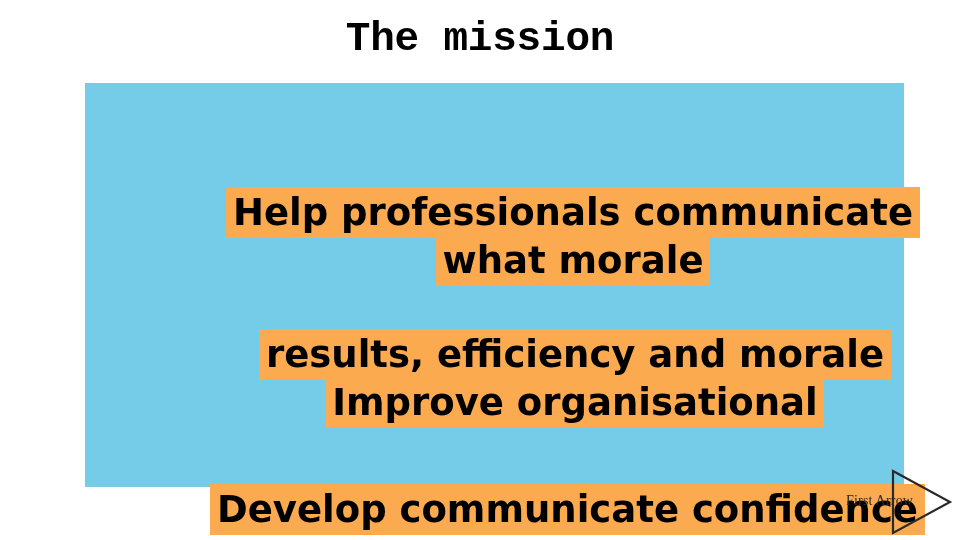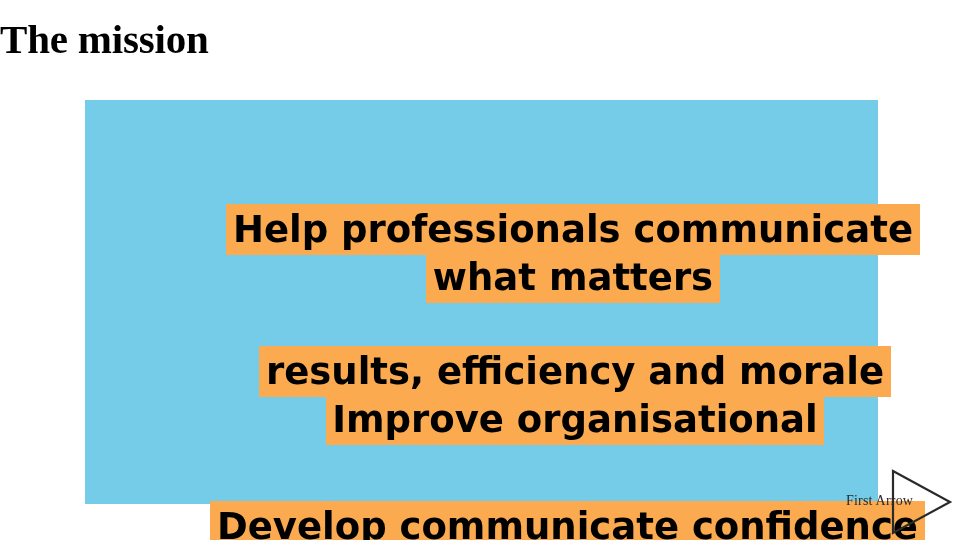--- a/index.html
+++ b/index.html
@@ -20,36 +20,38 @@
     inset: 0;
     background: #ffffff;
   }
 
   
   #slide-title {
     position: absolute;
     left: 0;
     top: 18px;
     width: 960px;
-    font-family: Liberation Serif, serif;
+    text-align: center;
+    font-family: Liberation Mono, monospace;
     font-size: 41px;
     font-weight: bold;
     line-height: 1.05;
     color: #000000;
     letter-spacing: -0.2px;
   }
 
   
   #content-panel {
     position: absolute;
     left: 85px;
-    top: 100px;
+    top: 83px;
     width: 793px;
     height: 404px;
     background: #74cce8;
+    padding-left: 26px;
   }
 
   
   .statement {
     position: absolute;
     text-align: center;
     font-family: "DejaVu Sans", sans-serif;
     font-weight: bold;
     color: #000000;
     white-space: normal;
@@ -118,21 +120,21 @@
 <body>
 
 <div id="slide">
 
   <div id="slide-title">The mission</div>
 
   <div id="content-panel">
 
     <div class="statement" id="statement-1">
       <span class="line"><span class="hl">Help professionals communicate</span></span>
-      <span class="line"><span class="hl">what matters</span></span>
+      <span class="line"><span class="hl">what morale</span></span>
     </div>
 
     <div class="statement" id="statement-2">
       <span class="line"><span class="hl">results, efficiency and morale</span></span>
       <span class="line"><span class="hl">Improve organisational</span></span>
     </div>
 
     <div class="statement" id="statement-3">
       <span class="line"><span class="hl">Develop communicate confidence</span></span>
     </div>

